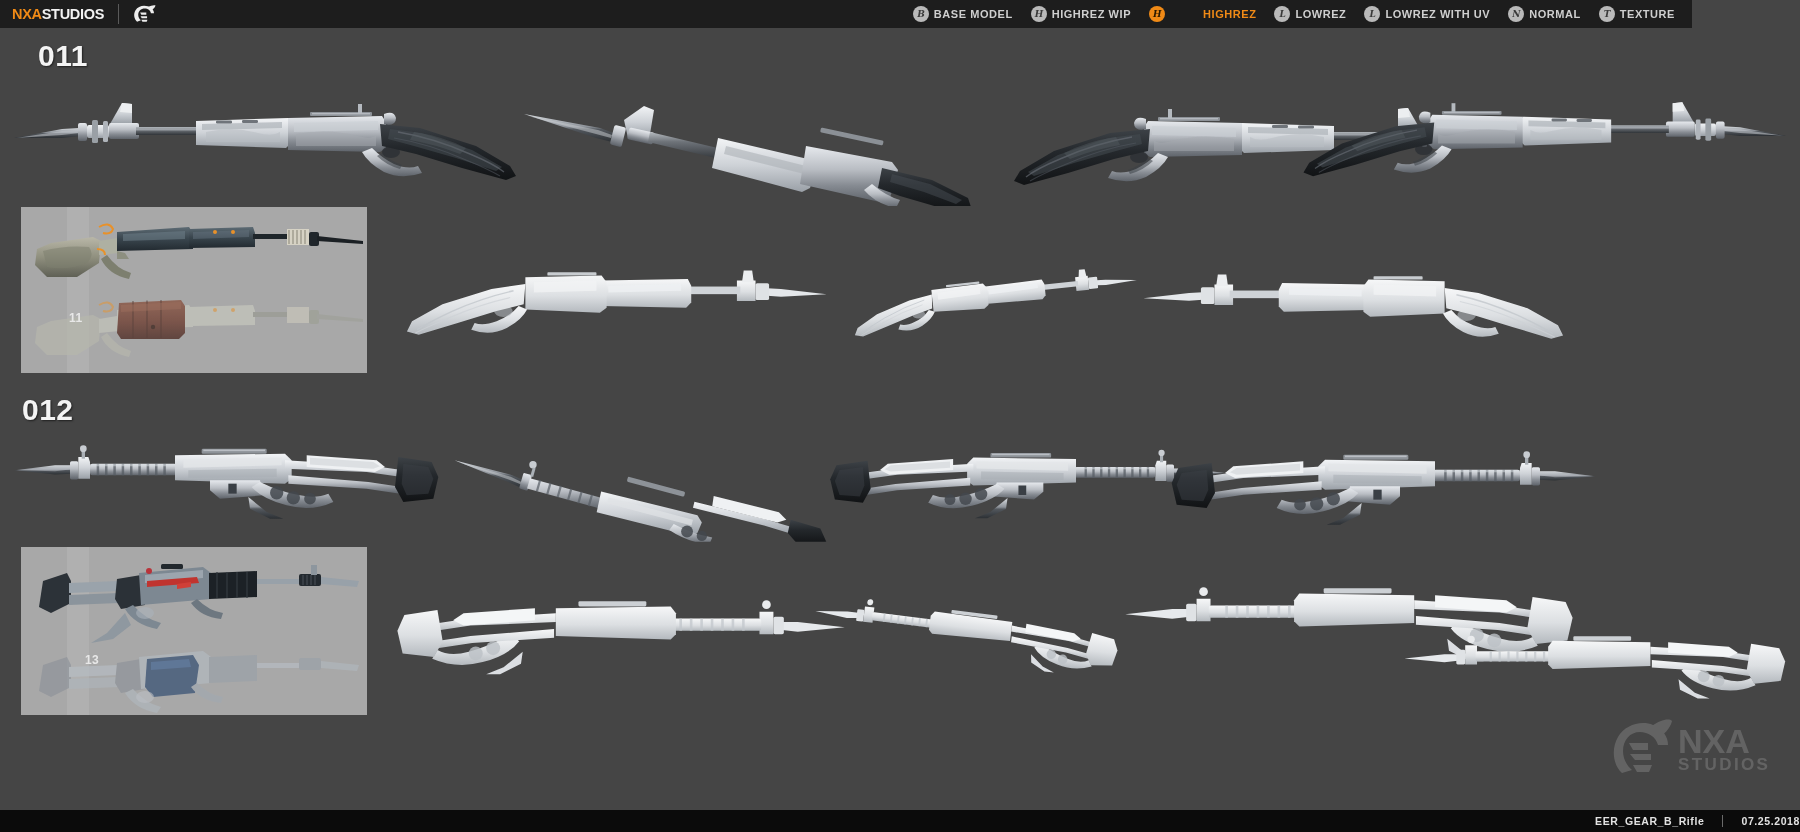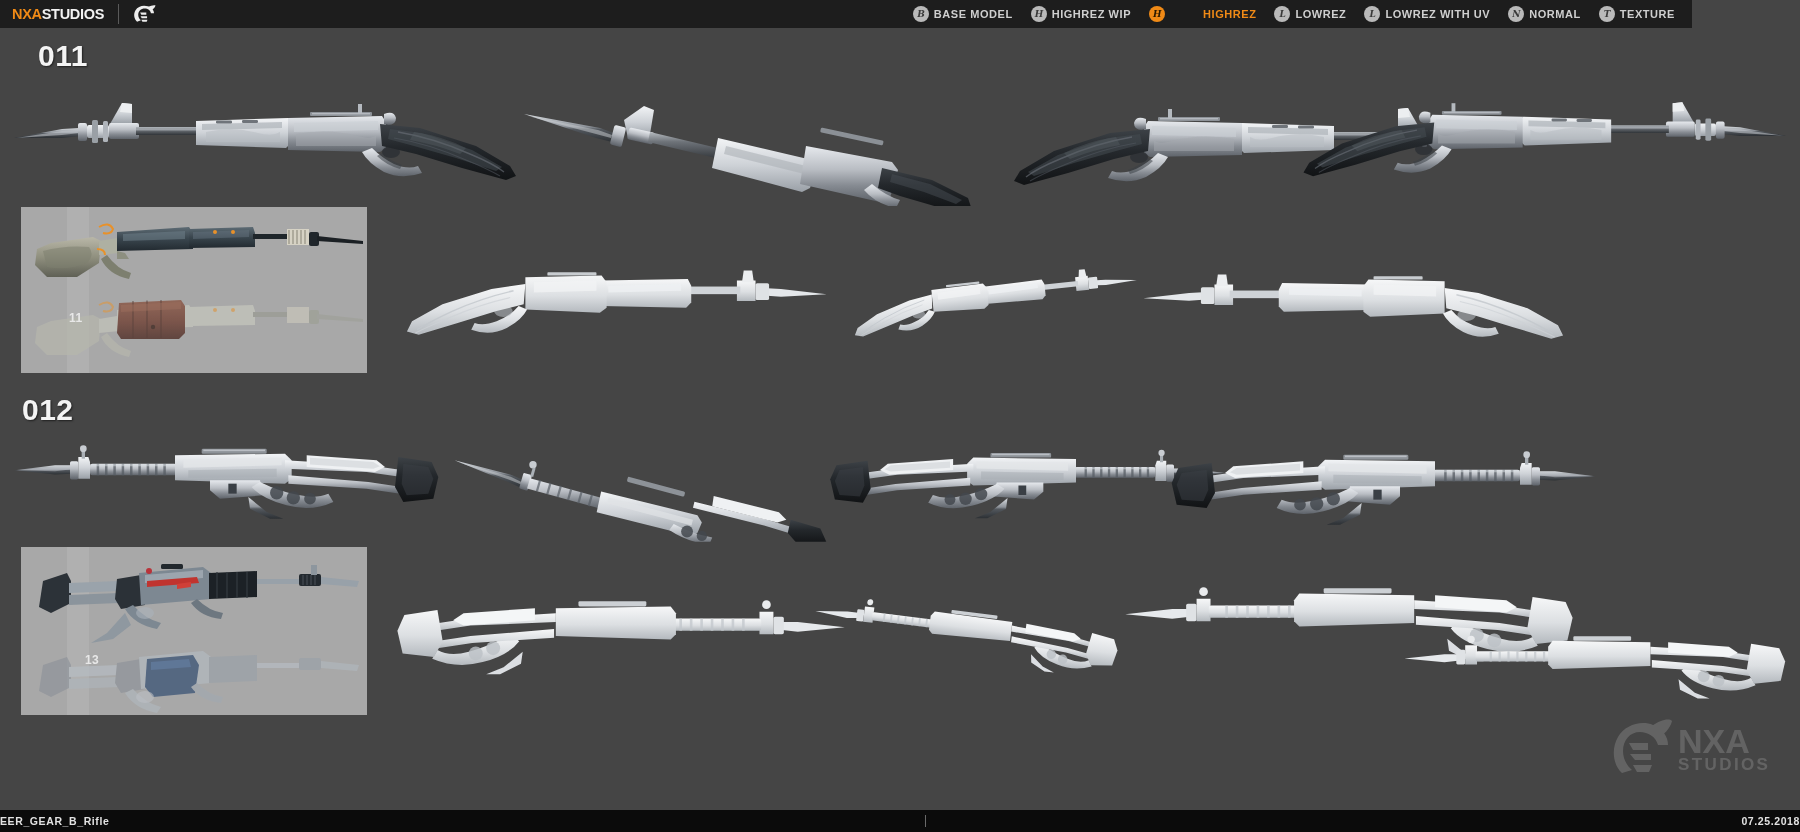--- a/index.html
+++ b/index.html
@@ -199,21 +199,21 @@
 
   
   #footer {
     position: absolute;
     left: 0; bottom: 0;
     width: 1800px;
     height: 22px;
     background: #0b0b0b;
     display: flex;
     align-items: center;
-    justify-content: space-between;
+    justify-content: flex-end;
     z-index: 40;
   }
   .footer-text {
     font-size: 10.5px;
     font-weight: bold;
     color: #e2e2e2;
     letter-spacing: 0.6px;
   }
   .footer-sep {
     width: 1px;

